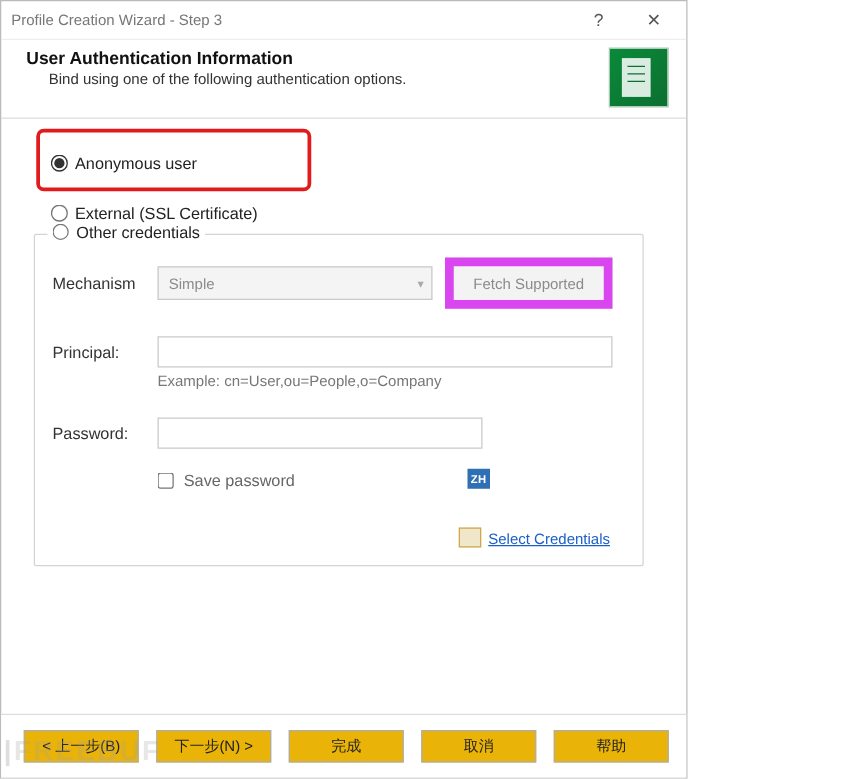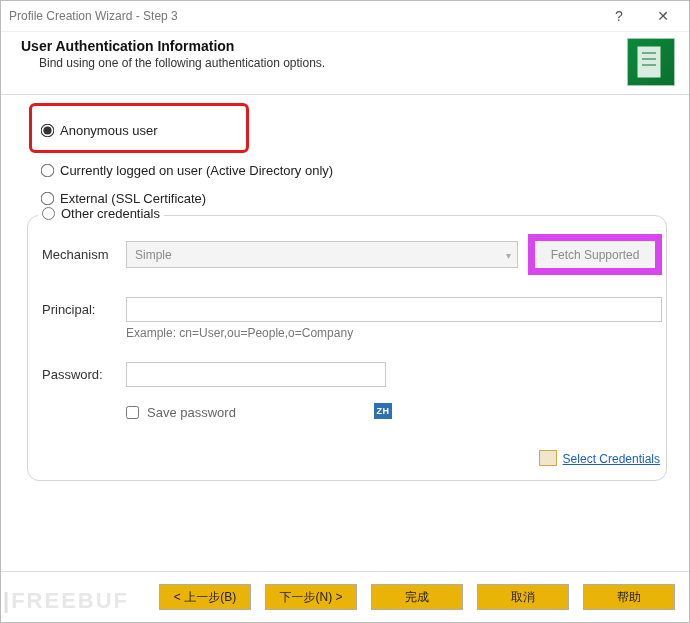--- a/index.html
+++ b/index.html
@@ -4,21 +4,21 @@
 <style>
   html, body {
     margin: 0;
     padding: 0;
     font-family: "Segoe UI", Tahoma, sans-serif;
     font-size: 12px;
     background: #fff;
     color: #222;
   }
   .window {
-    width: 690px;
+    width: 550px;
     height: 623px;
     box-sizing: border-box;
     border: 1px solid #bbb;
     background: #fff;
     position: relative;
     display: flex;
     flex-direction: column;
   }
   
   .titlebar {
@@ -90,24 +90,24 @@
     font-size: 13px;
   }
   .radio-row.first { margin-top: 12px; margin-bottom: 14px; }
   .radio-row input[type=radio] {
     margin: 0 6px 0 0;
     transform: scale(1.05);
     accent-color: #333;
   }
   
   .group {
-    margin: 4px 4px 0 0;
+    margin: 4px 16px 0 0;
     border: 1px solid #d4d4d4;
-    border-radius: 12px;
-    padding: 10px 4px 14px 14px;
+    border-radius: 2px;
+    padding: 10px 24px 14px 14px;
     position: relative;
   }
   .group-legend {
     position: absolute;
     top: -10px;
     left: 10px;
     background: #fff;
     padding: 0 4px;
     display: flex;
     align-items: center;
@@ -294,24 +294,20 @@
   </div>
 
   <div class="body">
     <div class="highlight-box"></div>
 
     <label class="radio-row first">
       <input type="radio" name="auth" checked="" style="">
       <span>Anonymous user</span>
     </label>
 
-    <label class="radio-row">
-      <input type="radio" name="auth" style="">
-      <span>Currently logged on user (Active Directory only)</span>
-    </label>
 
     <label class="radio-row">
       <input type="radio" name="auth" style="">
       <span>External (SSL Certificate)</span>
     </label>
 
     <div class="group">
       <label class="group-legend">
         <input type="radio" name="auth" style="">
         <span>Other credentials</span>

